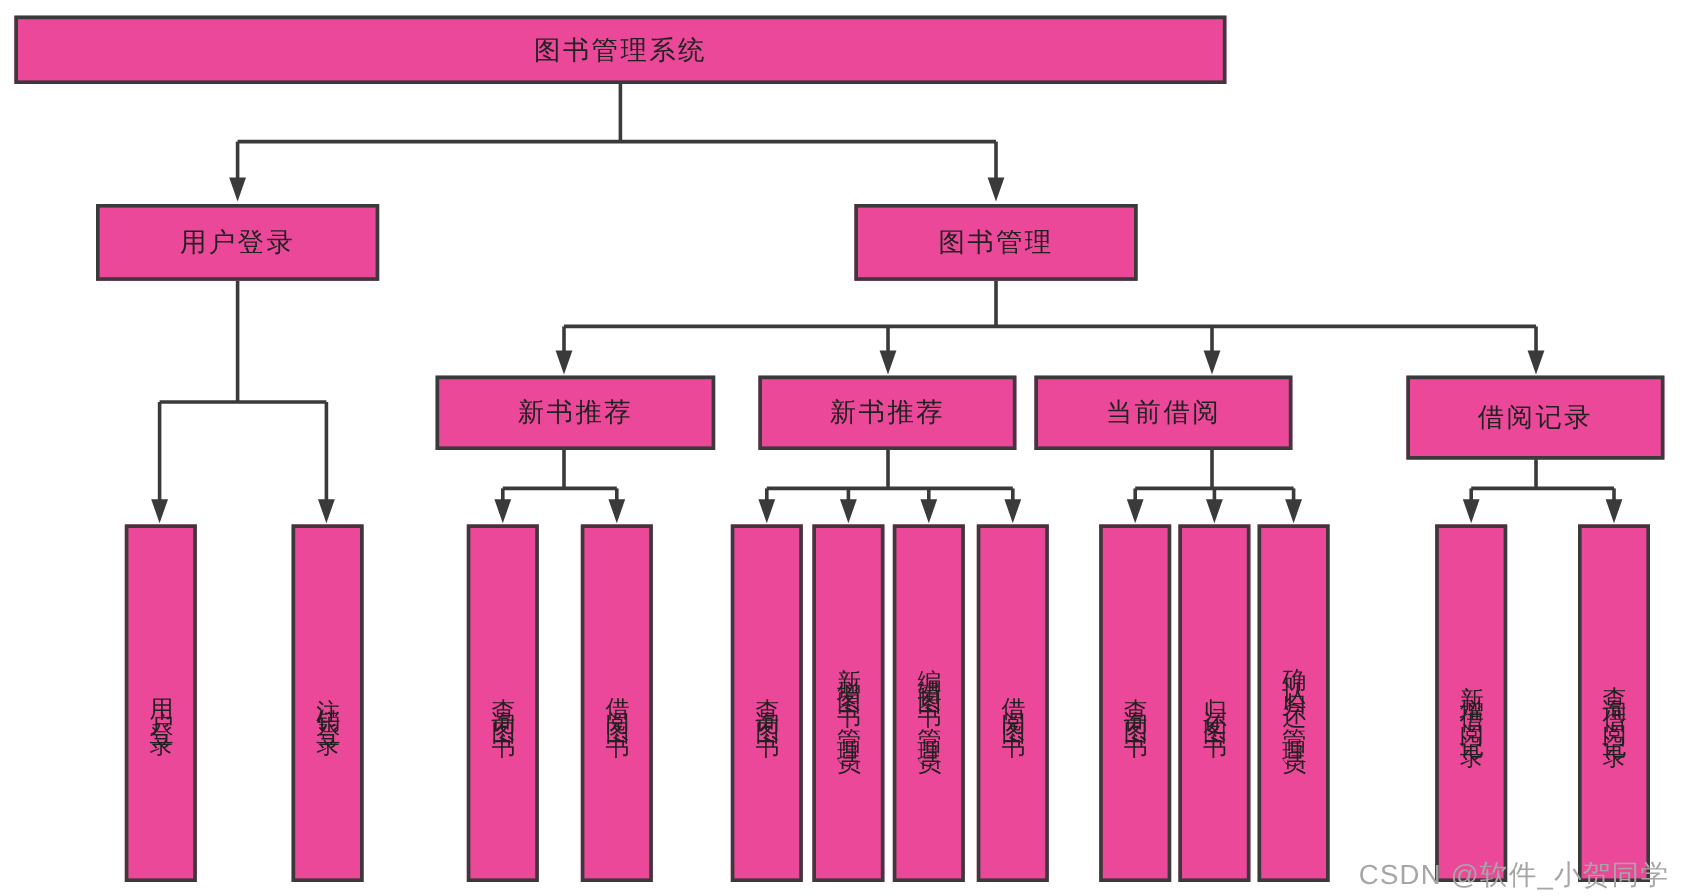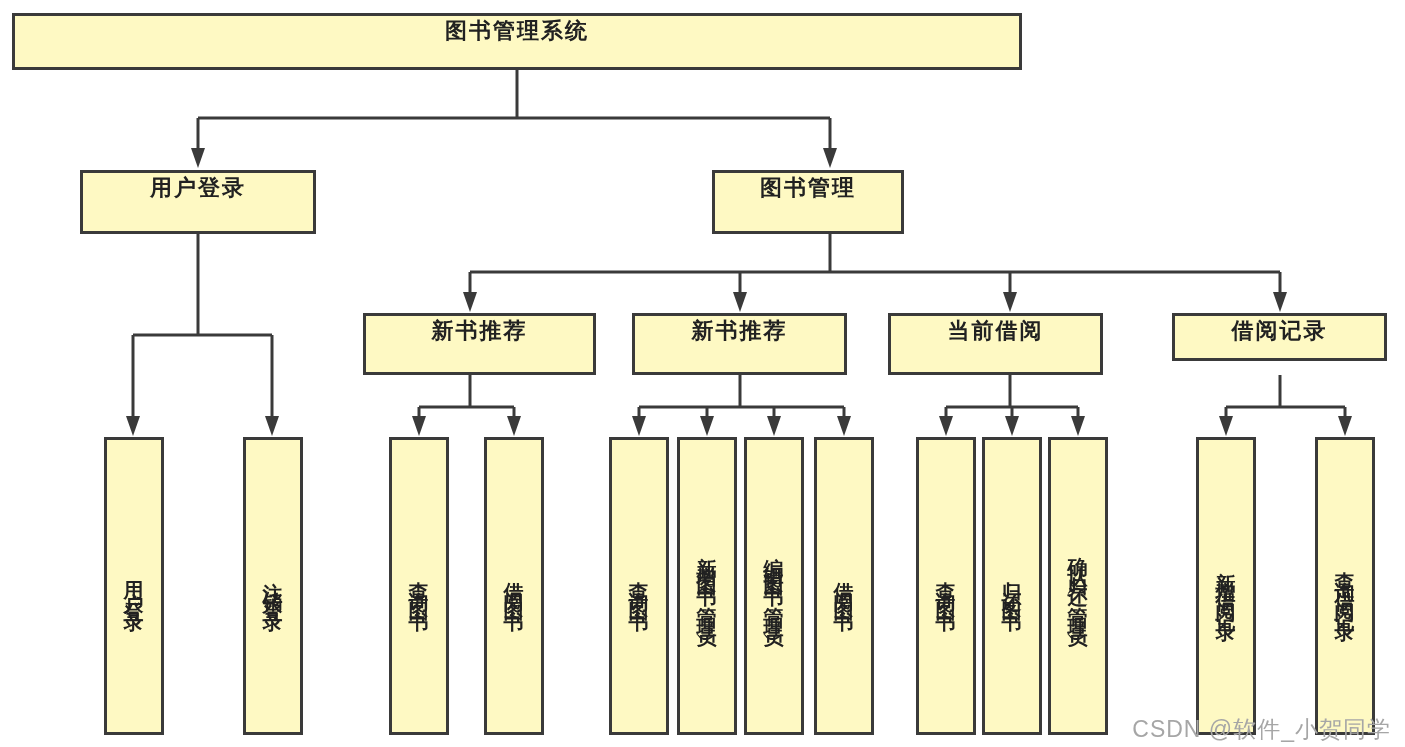--- a/index.html
+++ b/index.html
@@ -5,23 +5,23 @@
   html,body{margin:0;padding:0;background:#fff;}
   .stage{
     position:relative;width:1405px;height:747px;overflow:hidden;
     background:var(--background,#ffffff);
     font-family:"Liberation Sans","DejaVu Sans",sans-serif;
   }
   #connectors{position:absolute;left:0;top:0;width:1405px;height:747px;}
   #connectors path{stroke:var(--line,#3a3a3a);stroke-width:3;fill:none;}
   #connectors polygon{fill:var(--line,#3a3a3a);stroke:none;}
   .node{
-    position:absolute;box-sizing:border-box;background:#fef9c3;
+    position:absolute;box-sizing:border-box;background:#ec4899;
     border:3px solid var(--line,#3a3a3a);color:var(--text,#212121);
-    display:flex;justify-content:center;text-align:center;font-weight:bold;
+    display:flex;align-items:center;justify-content:center;text-align:center;
   }
   .node.h .lbl{font-size:22px;letter-spacing:2px;white-space:nowrap;}
   .node.leaf .lbl{
     writing-mode:vertical-rl;text-orientation:mixed;
     font-size:20px;letter-spacing:10px;line-height:1;
   }
   .watermark{
     position:absolute;right:14px;bottom:2px;
     font-size:23px;letter-spacing:1px;color:var(--watermark,#a6a6a6);
     white-space:nowrap;
@@ -108,34 +108,34 @@
     </g>
   </svg>
 
   <div class="node h" style="left:12px;top:13px;width:1010px;height:57px">
     <span class="lbl">图书管理系统</span>
   </div>
 
   <div class="node h" style="left:80px;top:170px;width:236px;height:64px">
     <span class="lbl">用户登录</span>
   </div>
-  <div class="node h" style="left:712px;top:170px;width:192px;height:64px">
+  <div class="node h" style="left:712px;top:170px;width:236px;height:64px">
     <span class="lbl">图书管理</span>
   </div>
 
   <div class="node h" style="left:363px;top:313px;width:233px;height:62px">
     <span class="lbl">新书推荐</span>
   </div>
   <div class="node h" style="left:632px;top:313px;width:215px;height:62px">
     <span class="lbl">新书推荐</span>
   </div>
-  <div class="node h" style="left:888px;top:313px;width:215px;height:62px">
+  <div class="node h" style="left:862px;top:313px;width:215px;height:62px">
     <span class="lbl">当前借阅</span>
   </div>
-  <div class="node h" style="left:1172px;top:313px;width:215px;height:48px">
+  <div class="node h" style="left:1172px;top:313px;width:215px;height:70px">
     <span class="lbl">借阅记录</span>
   </div>
 
   <div class="node leaf" style="left:104px;top:437px;width:60px;height:298px">
     <span class="lbl">用户登录</span>
   </div>
   <div class="node leaf" style="left:243px;top:437px;width:60px;height:298px">
     <span class="lbl">注销登录</span>
   </div>
 

